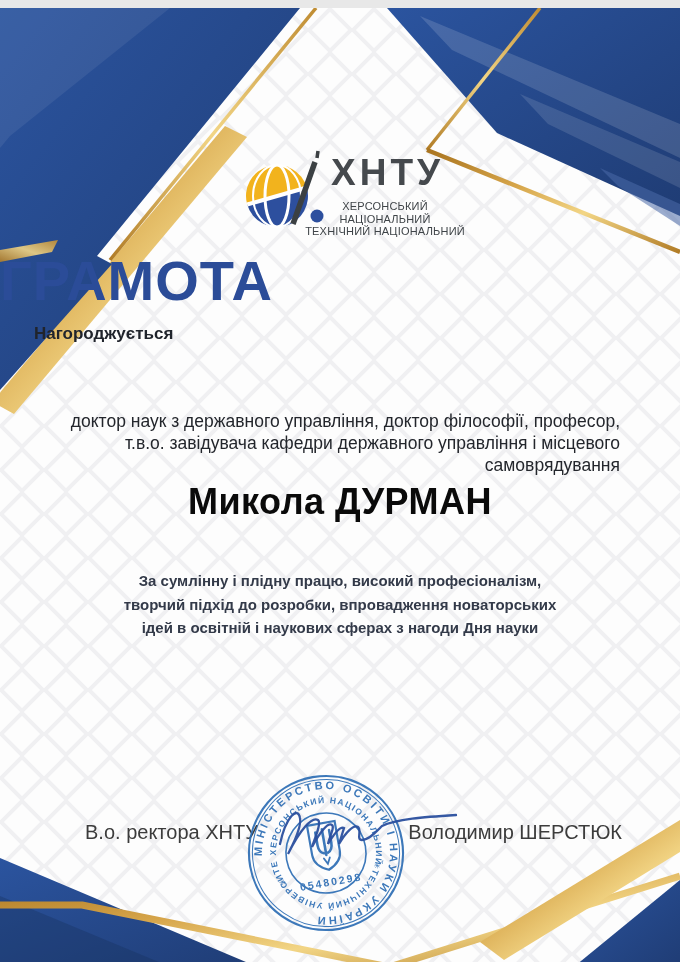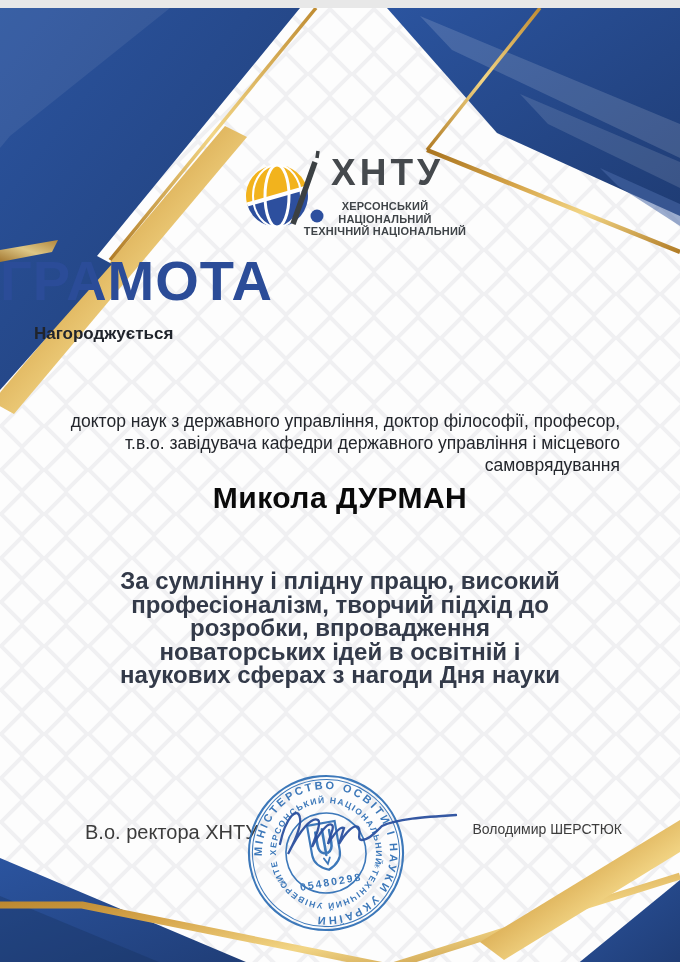--- a/index.html
+++ b/index.html
@@ -13,56 +13,56 @@
 
   
   .logo{position:absolute;left:243px;top:142px;width:235px;height:88px;}
   .logo-icon{position:absolute;left:0;top:0;width:82px;height:88px;}
   .logo-abbr{
     position:absolute;left:88px;top:2px;
     font-size:37px;font-weight:bold;letter-spacing:4px;color:#45494d;
   }
   .logo-sub{
     position:absolute;left:52px;top:50px;width:180px;text-align:center;
-    font-size:11px;font-weight:bold;color:#3f4448;line-height:12.5px;
+    font-size:11px;font-weight:normal;color:#3f4448;line-height:12.5px;
     letter-spacing:.2px;
   }
 
   
   .title{
     position:absolute;top:240px;left:0;width:100%;
     font-size:56px;font-weight:600;color:#2b4c98;letter-spacing:1px;
   }
   .subtitle{
     position:absolute;top:316px;left:0;width:100%;text-align:left;
     font-size:17px;font-weight:bold;color:#20242c;padding-left:34px;
   }
   .description{
     position:absolute;top:402px;left:50%;transform:translateX(-50%);
     width:560px;text-align:right;
     font-size:17.5px;color:#23262c;line-height:22px;
   }
   .name{
     position:absolute;top:473px;left:0;width:100%;text-align:center;
-    font-size:30px;font-weight:bold;color:#0a0a0a;letter-spacing:.5px;
+    font-size:36px;font-weight:bold;color:#0a0a0a;letter-spacing:.5px;
   }
   .award{
     position:absolute;top:561px;left:50%;transform:translateX(-50%);
     width:440px;text-align:center;
-    font-size:24px;font-weight:bold;color:#333a49;line-height:23.5px;
+    font-size:15px;font-weight:bold;color:#333a49;line-height:23.5px;
   }
 
   
   .signer-position{
     position:absolute;left:85px;top:813px;
     font-size:20px;color:#3c3c3c;
   }
   .signer-name{
     position:absolute;right:58px;top:813px;
-    font-size:14px;color:#3c3c3c;
+    font-size:20px;color:#3c3c3c;
   }
   .stamp{position:absolute;left:242px;top:761px;width:168px;height:168px;opacity:.93;}
   .signature{position:absolute;left:272px;top:784px;width:192px;height:80px;}
 </style>
 </head>
 <body>
 
 <div class="page">
 
   <svg class="decor" viewBox="0 0 680 962" xmlns="http://www.w3.org/2000/svg" aria-hidden="true">

